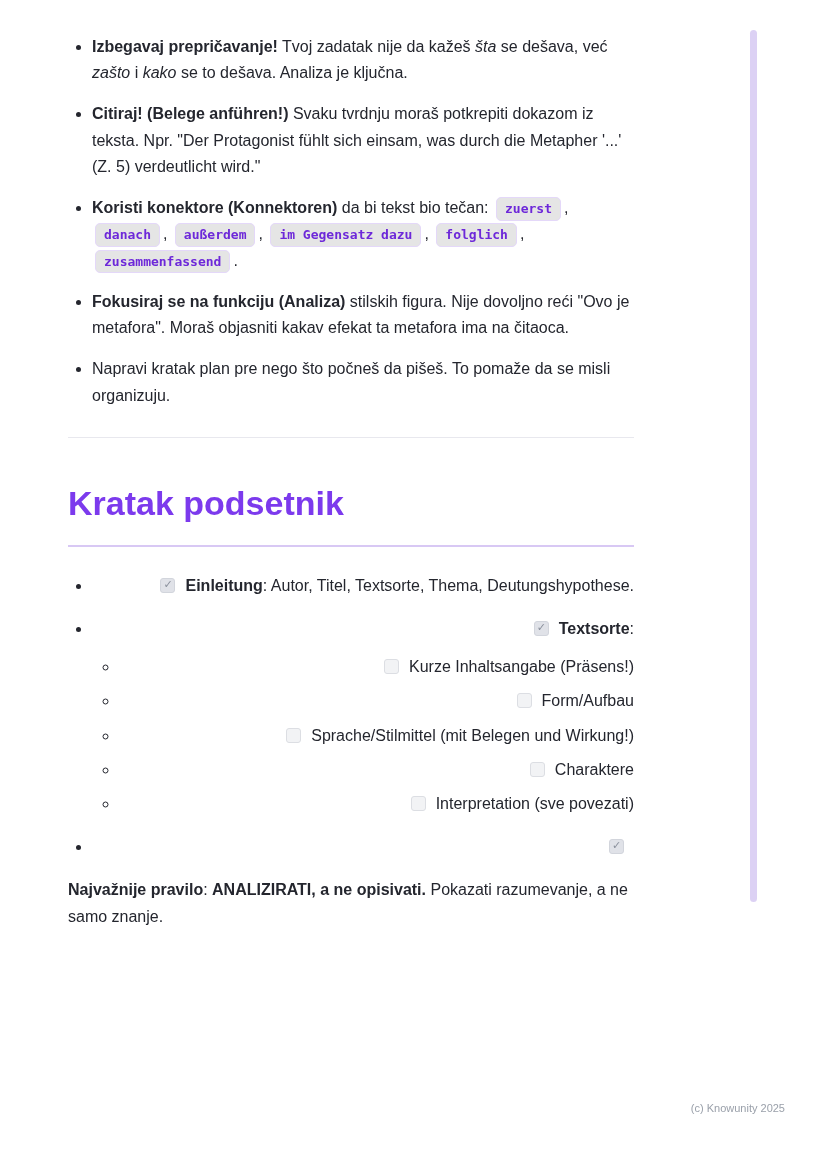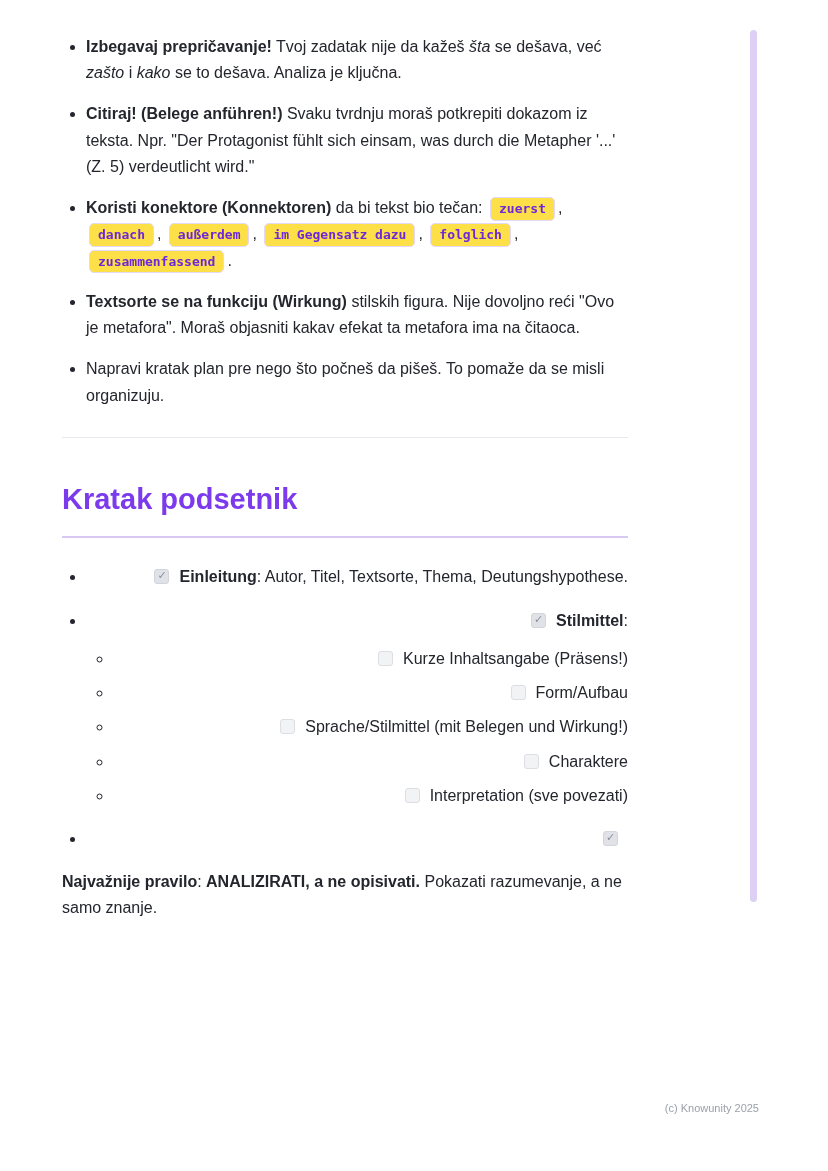--- a/index.html
+++ b/index.html
@@ -4,38 +4,38 @@
 <style>
   * { margin: 0; padding: 0; box-sizing: border-box; }
   html, body { background: #ffffff; }
   body {
     width: 828px; height: 1171px;
     font-family: "Liberation Sans", "DejaVu Sans", sans-serif;
     position: relative; overflow: hidden;
   }
   .page { position: relative; width: 828px; height: 1171px; background: #ffffff; }
   .content {
-    position: absolute; left: 62px; top: 34px; width: 566px;
+    position: absolute; left: 68px; top: 34px; width: 566px;
     color: #24262e; font-size: 16px; line-height: 1.64;
   }
   ul.tips { list-style: disc outside; padding-left: 24px; }
   ul.tips > li { margin-bottom: 15px; }
   .seg-normal { font-weight: 400; }
   .seg-bold { font-weight: 700; }
   .seg-italic { font-style: italic; }
   .seg-code {
     font-family: "DejaVu Sans Mono", "Liberation Mono", monospace;
     font-size: 13px; font-weight: 700; color: #6d28d9;
-    background: #fde047; border: 1px solid #e4d8f9; border-radius: 5px;
+    background: #e5e5e5; border: 1px solid #e4d8f9; border-radius: 5px;
     padding: 2px 8px; margin: 0 3px; display: inline-block;
     line-height: 1.35; vertical-align: baseline; white-space: nowrap;
   }
   hr.divider { border: none; border-top: 1px solid #e8e8ee; margin: 28px 0 0 0; }
   h1.section-heading {
-    color: #7c3aed; font-size: 29px; font-weight: 700; letter-spacing: 0;
+    color: #7c3aed; font-size: 34px; font-weight: 700; letter-spacing: 0;
     margin-top: 38px; padding-bottom: 13px; border-bottom: 2px solid #d8c8f4;
   }
   ul.checklist { list-style: disc outside; padding-left: 24px; margin-top: 26px; text-align: right; }
   ul.checklist > li { margin-bottom: 17px; }
   .checkbox {
     display: inline-block; width: 15px; height: 15px; border-radius: 3px;
     vertical-align: -2px; margin-right: 10px; position: relative;
   }
   .checkbox.checked { background: #e0e2e8; border: 1px solid #d2d5dc; }
   .checkbox.checked::after {
@@ -46,45 +46,45 @@
   ul.sub-checklist {
     list-style: circle outside; padding-left: 27px; margin-top: 12px; margin-bottom: 6px;
   }
   ul.sub-checklist > li { margin-bottom: 8px; padding-left: 9px; }
   .final-note { margin-top: 8px; }
   .scroll-strip {
     position: absolute; right: 71px; top: 30px; width: 7px; height: 872px;
     background: #dcd1f4; border-radius: 4px;
   }
   .footer {
-    position: absolute; right: 69px; top: 1102px;
+    position: absolute; right: 43px; top: 1102px;
     font-size: 11px; color: #9aa0aa;
   }
 </style>
 </head>
 <body>
 
 <div class="page">
   <div class="content">
 
     <ul class="tips">
         <li><span class="seg-bold">Izbegavaj prepričavanje!</span><span class="seg-normal"> Tvoj zadatak nije da kažeš </span><span class="seg-italic">šta</span><span class="seg-normal"> se dešava, već </span><span class="seg-italic">zašto</span><span class="seg-normal"> i </span><span class="seg-italic">kako</span><span class="seg-normal"> se to dešava. Analiza je ključna.</span></li>
         <li><span class="seg-bold">Citiraj! (Belege anführen!)</span><span class="seg-normal"> Svaku tvrdnju moraš potkrepiti dokazom iz teksta. Npr. "Der Protagonist fühlt sich einsam, was durch die Metapher '...' (Z. 5) verdeutlicht wird."</span></li>
         <li><span class="seg-bold">Koristi konektore (Konnektoren)</span><span class="seg-normal"> da bi tekst bio tečan: </span><span class="seg-code">zuerst</span><span class="seg-normal">, </span><span class="seg-code">danach</span><span class="seg-normal">, </span><span class="seg-code">außerdem</span><span class="seg-normal">, </span><span class="seg-code">im Gegensatz dazu</span><span class="seg-normal">, </span><span class="seg-code">folglich</span><span class="seg-normal">, </span><span class="seg-code">zusammenfassend</span><span class="seg-normal">.</span></li>
-        <li><span class="seg-bold">Textsorte se na funkciju (Wirkung)</span><span class="seg-normal"> stilskih figura. Nije dovoljno reći "Ovo je metafora". Moraš objasniti kakav efekat ta metafora ima na čitaoca.</span></li>
+        <li><span class="seg-bold">Fokusiraj se na funkciju (Analiza)</span><span class="seg-normal"> stilskih figura. Nije dovoljno reći "Ovo je metafora". Moraš objasniti kakav efekat ta metafora ima na čitaoca.</span></li>
         <li><span class="seg-normal">Napravi kratak plan pre nego što počneš da pišeš. To pomaže da se misli organizuju.</span></li>
       </ul>
 
     <hr class="divider">
 
     <h1 class="section-heading">Kratak podsetnik</h1>
 
     <ul class="checklist">
         <li><span class="checkbox checked"></span><span><span class="seg-bold">Einleitung</span><span class="seg-normal">: Autor, Titel, Textsorte, Thema, Deutungshypothese.</span></span></li>
-        <li><span class="checkbox checked"></span><span><span class="seg-bold">Stilmittel</span><span class="seg-normal">:</span></span><ul class="sub-checklist">
+        <li><span class="checkbox checked"></span><span><span class="seg-bold">Textsorte</span><span class="seg-normal">:</span></span><ul class="sub-checklist">
             <li><span class="checkbox unchecked"></span><span>Kurze Inhaltsangabe (Präsens!)</span></li>
             <li><span class="checkbox unchecked"></span><span>Form/Aufbau</span></li>
             <li><span class="checkbox unchecked"></span><span>Sprache/Stilmittel (mit Belegen und Wirkung!)</span></li>
             <li><span class="checkbox unchecked"></span><span>Charaktere</span></li>
             <li><span class="checkbox unchecked"></span><span>Interpretation (sve povezati)</span></li>
           </ul></li>
         <li><span class="checkbox checked"></span></li>
       </ul>
 
     <p class="final-note"><span class="seg-bold">Najvažnije pravilo</span><span class="seg-normal">: </span><span class="seg-bold">ANALIZIRATI, a ne opisivati.</span><span class="seg-normal"> Pokazati razumevanje, a ne samo znanje.</span></p>

